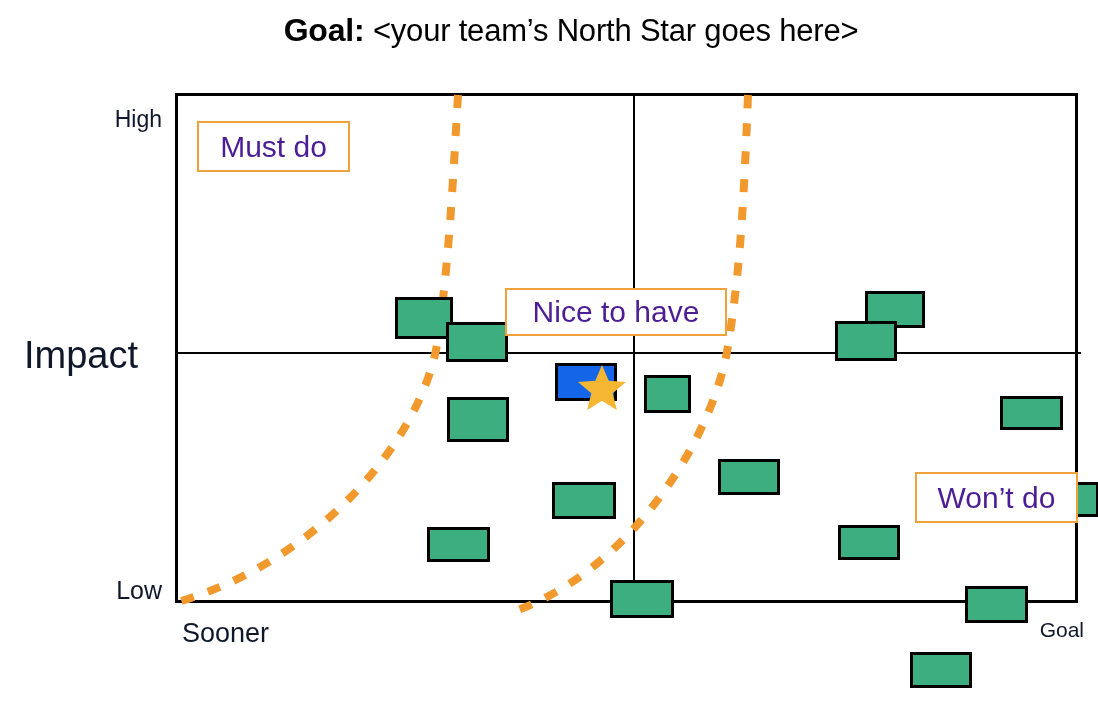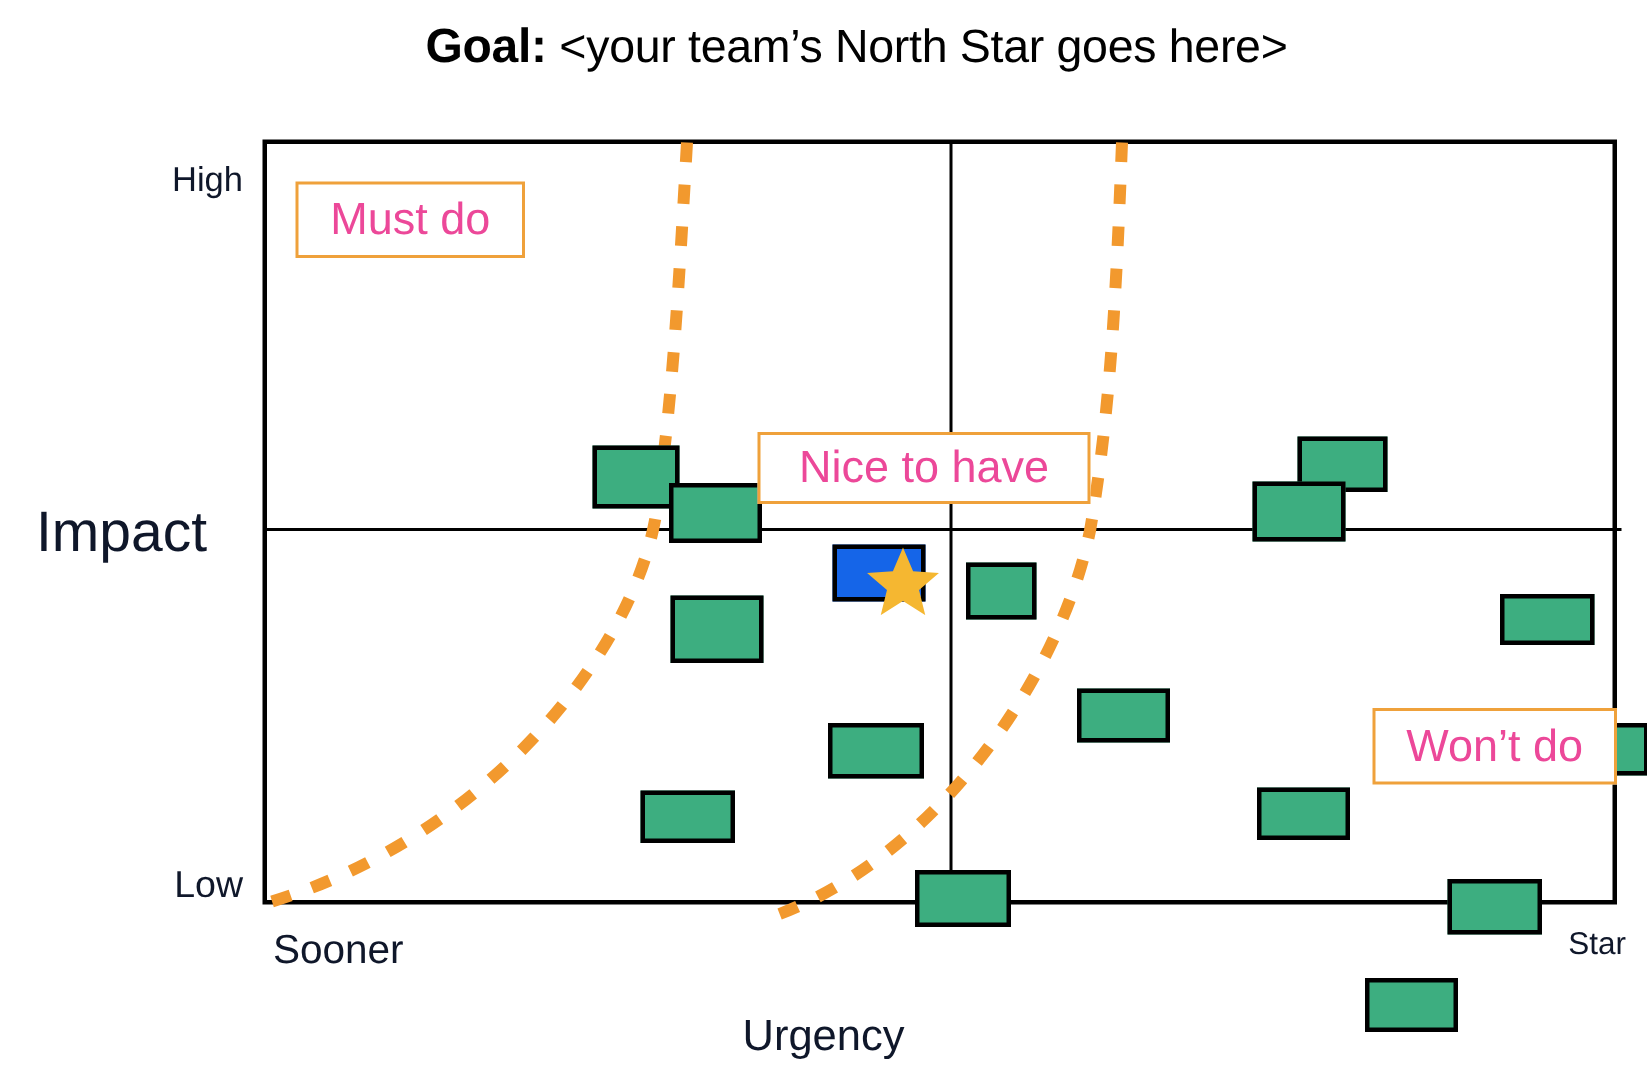--- a/index.html
+++ b/index.html
@@ -93,21 +93,21 @@
     top: 675px;
     width: 1098px;
     text-align: center;
     font-size: 29px;
   }
   
   .callout {
     position: absolute;
     border: 2px solid #EFA13B;
     background: #ffffff;
-    color: #ec4899;
+    color: #4c1d95;
     font-size: 30px;
     line-height: 1;
     display: flex;
     align-items: center;
     justify-content: center;
     box-sizing: border-box;
     white-space: nowrap;
     z-index: 6;
   }
   #callout-must   { left: 197px; top: 121px; width: 153px; height: 51px; }
@@ -147,22 +147,21 @@
 <div id="canvas">
 
   <div id="title">
     <span class="goal-word">Goal:</span><span> &lt;your team’s North Star goes here&gt;</span>
   </div>
 
   <div class="axis-text" id="lbl-high">High</div>
   <div class="axis-text" id="lbl-low">Low</div>
   <div class="axis-text" id="lbl-impact">Impact</div>
   <div class="axis-text" id="lbl-sooner">Sooner</div>
-  <div class="axis-text" id="lbl-later">Star</div>
-  <div class="axis-text" id="lbl-urgency">Urgency</div>
+  <div class="axis-text" id="lbl-later">Goal</div>
 
   <div id="plot">
     <div class="divider-h"></div>
     <div class="divider-v"></div>
   </div>
 
   <svg id="curves" viewBox="0 0 1098 724">
       <path d="M 458 95 C 452 200 448 270 437 345 C 420 440 320 560 178 602" fill="none" stroke="#F2992E" stroke-width="8" stroke-linecap="butt" stroke-dasharray="13 15"></path>
       <path d="M 748 95 C 744 200 740 275 727 352 C 708 450 625 570 518 610" fill="none" stroke="#F2992E" stroke-width="8" stroke-linecap="butt" stroke-dasharray="13 15"></path>
     </svg>

